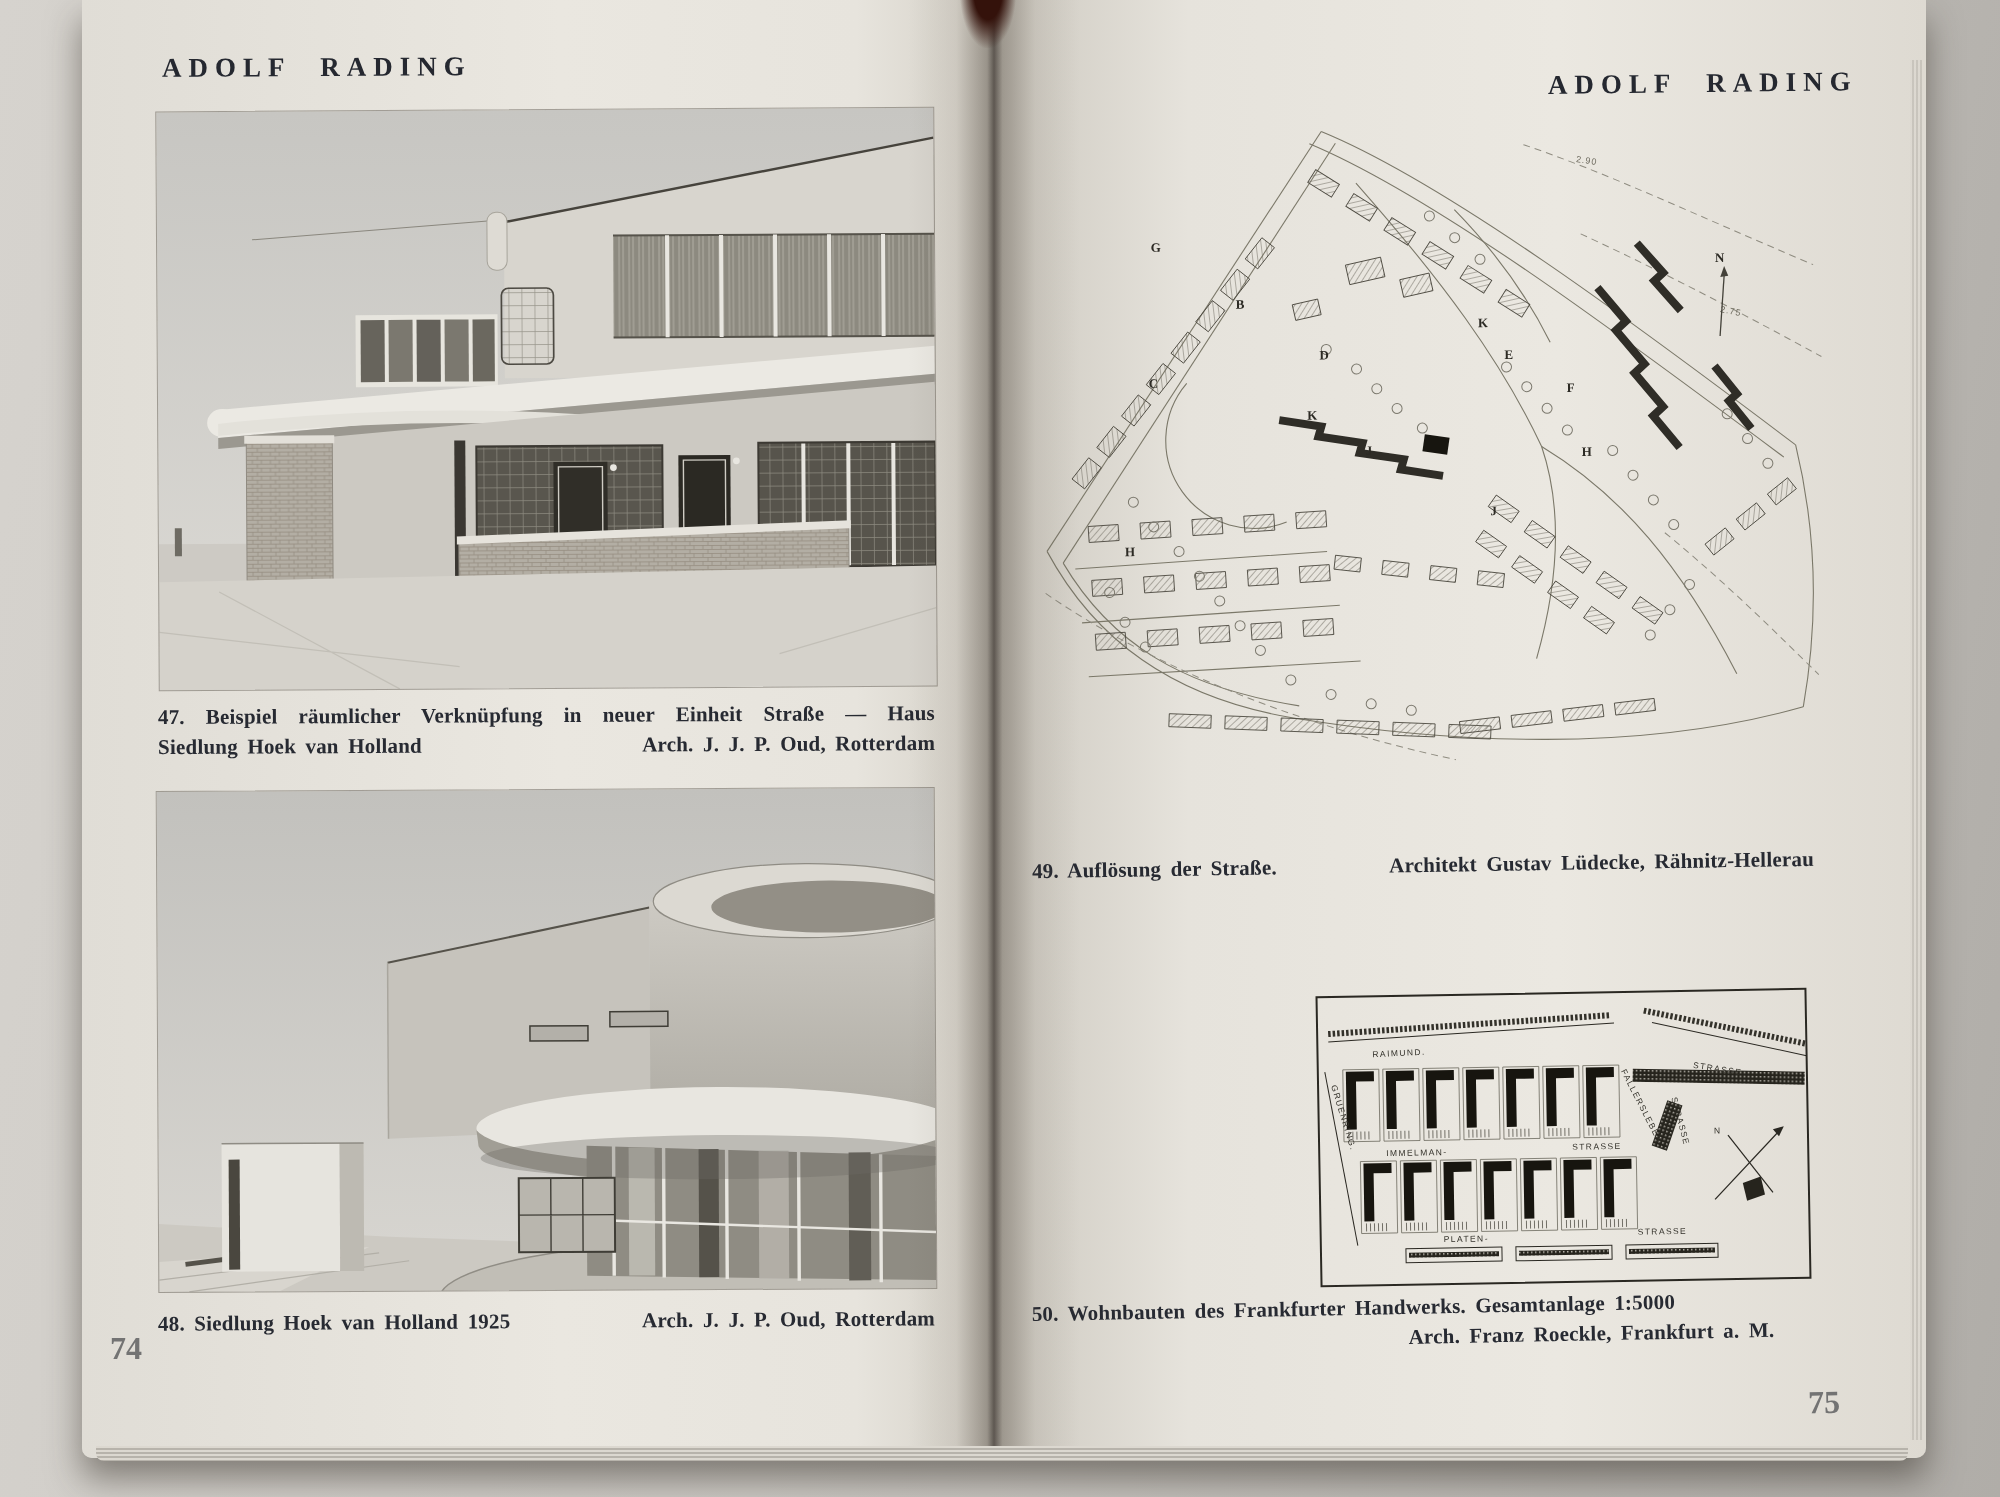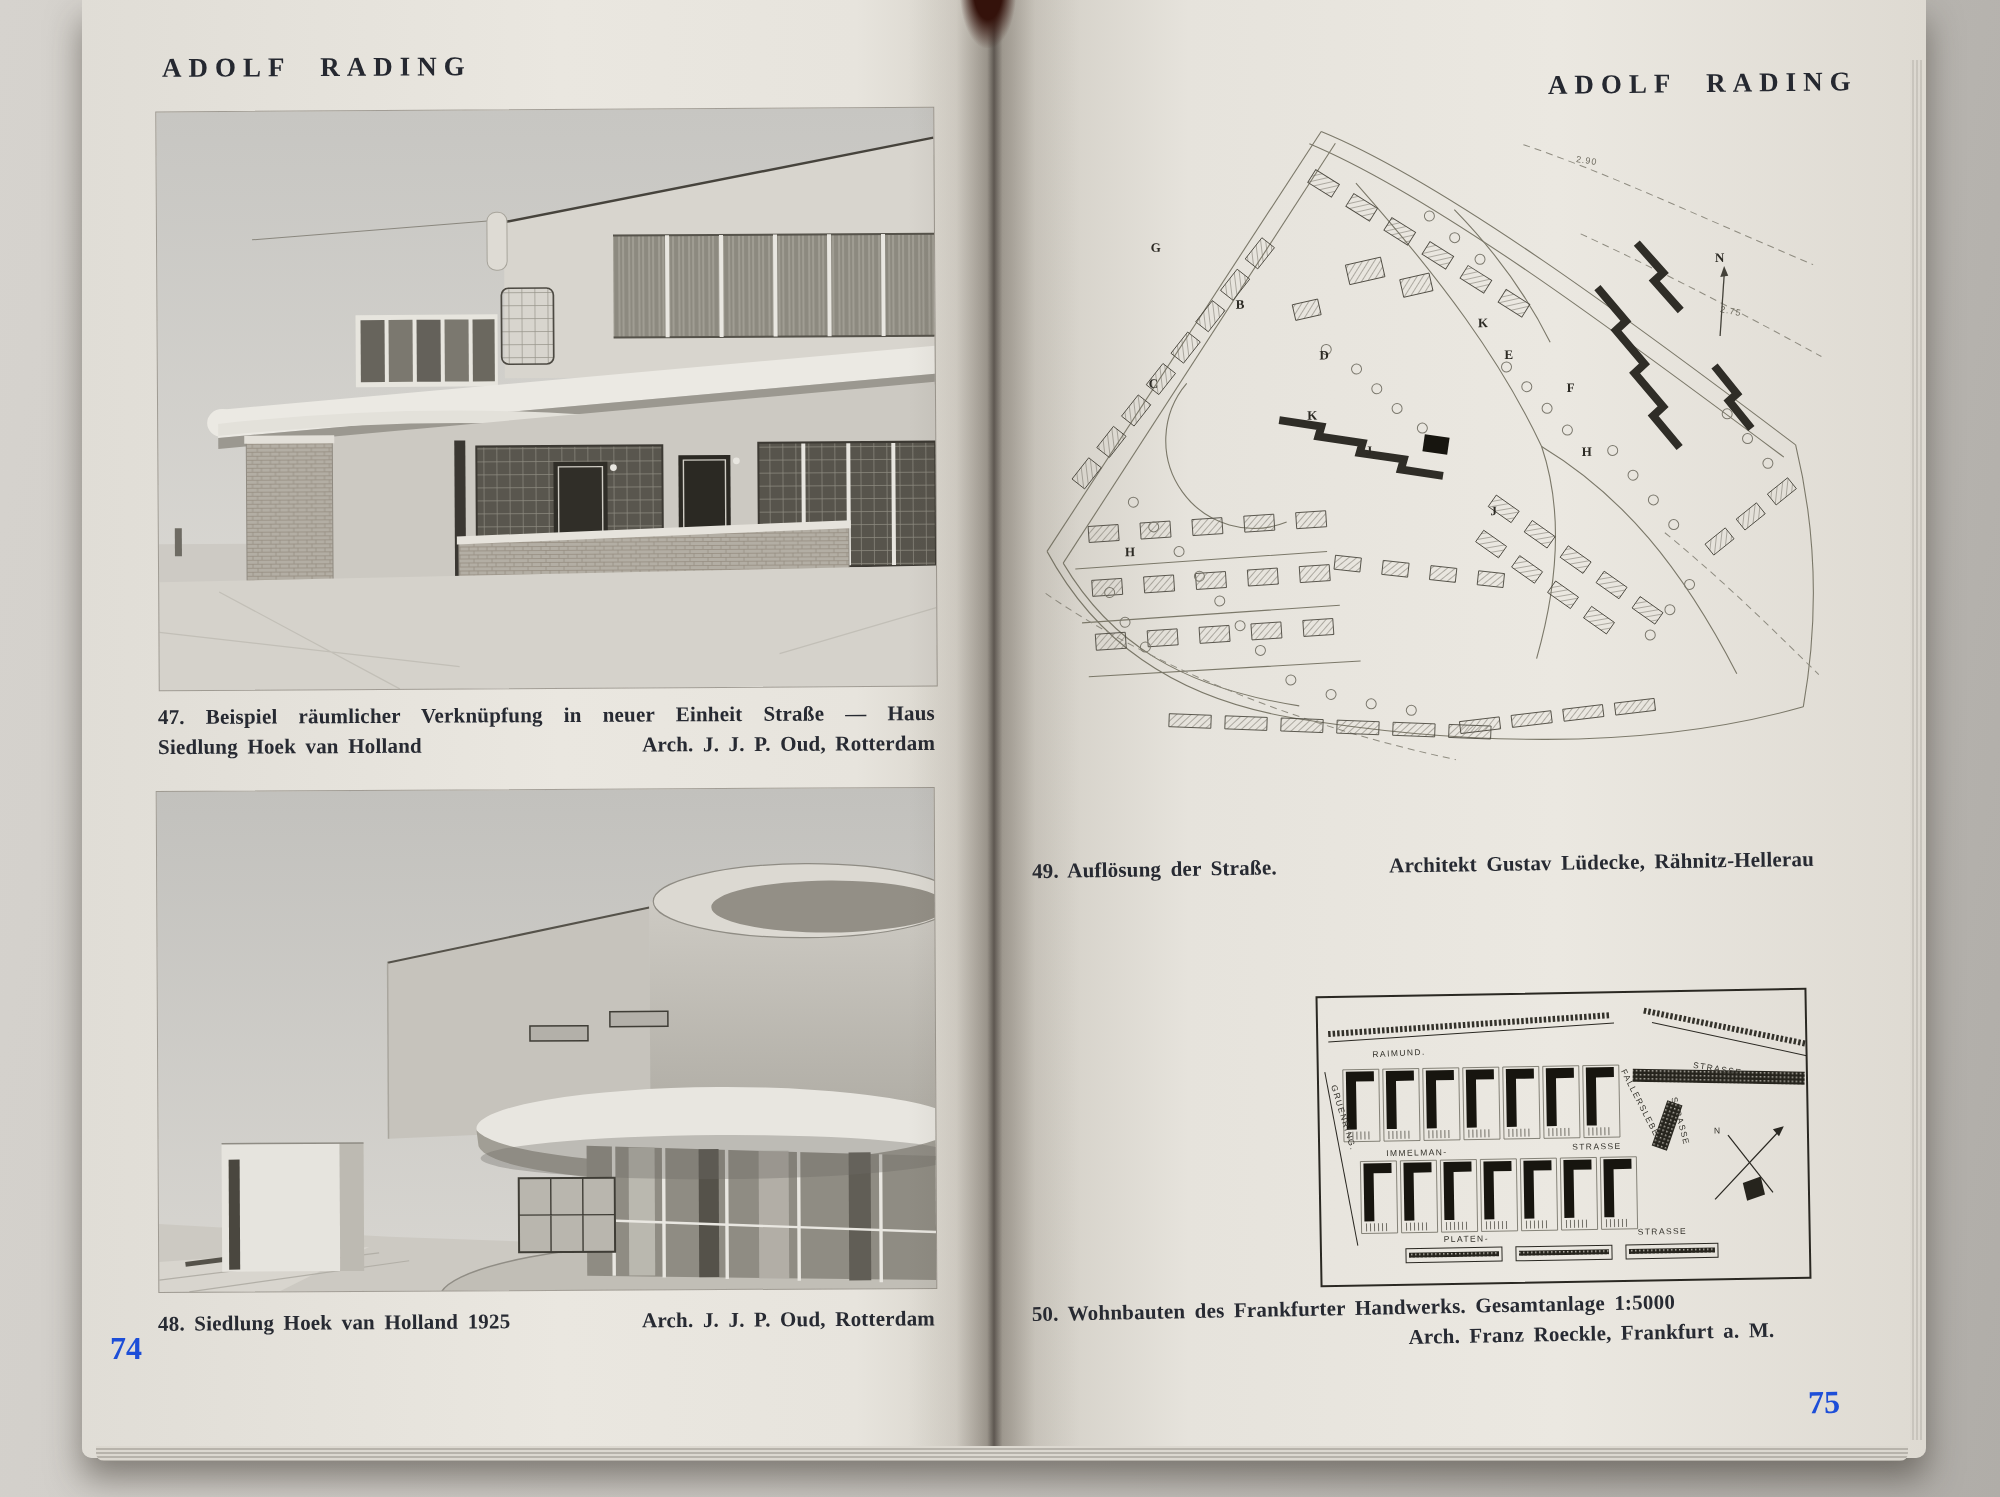--- a/index.html
+++ b/index.html
@@ -20,21 +20,21 @@
   .bindtop{position:absolute;left:960px;top:-10px;width:56px;height:58px;pointer-events:none;
     background:radial-gradient(ellipse at 50% 0%, #34120b 0 36%, rgba(52,18,11,0) 72%);}
   .edges{position:absolute;left:96px;top:1446px;width:1812px;height:15px;border-radius:0 0 8px 8px;
     background:repeating-linear-gradient(180deg,#dcd8d0 0 2px,#b7b3ab 2px 4px);}
   .edgesR{position:absolute;left:1910px;top:60px;width:12px;height:1380px;
     background:repeating-linear-gradient(90deg,#dcd8d0 0 2px,#c3bfb7 2px 4px);opacity:.8;}
   .hdr{position:absolute;font-weight:700;font-size:27px;letter-spacing:7px;word-spacing:16px;color:#252830;}
   .cap{position:absolute;font-weight:700;font-size:21px;color:#272a32;word-spacing:4px;letter-spacing:.2px;line-height:30px;}
   .jst{text-align:justify;text-align-last:justify;}
   .row{display:flex;justify-content:space-between;}
-  .pagenum{position:absolute;font-weight:700;font-size:32px;color:#1d4ed8;}
+  .pagenum{position:absolute;font-weight:700;font-size:32px;color:#737373;}
   .photo{position:absolute;outline:1px solid rgba(70,64,54,.45);box-shadow:0 0 0 1px rgba(255,255,255,.2);}
   .photo svg{display:block;}
   .plan{position:absolute;}
   .plt{font-family:"Liberation Serif",serif;font-weight:600;font-size:13px;fill:#2c2a24;}
   .ctl{font-family:"Liberation Sans",sans-serif;font-size:9px;fill:#716e62;letter-spacing:1px;}
   .s50{font-family:"Liberation Sans",sans-serif;font-size:8.5px;letter-spacing:1.4px;fill:#33312a;}
 </style>
 </head>
 <body>
 

